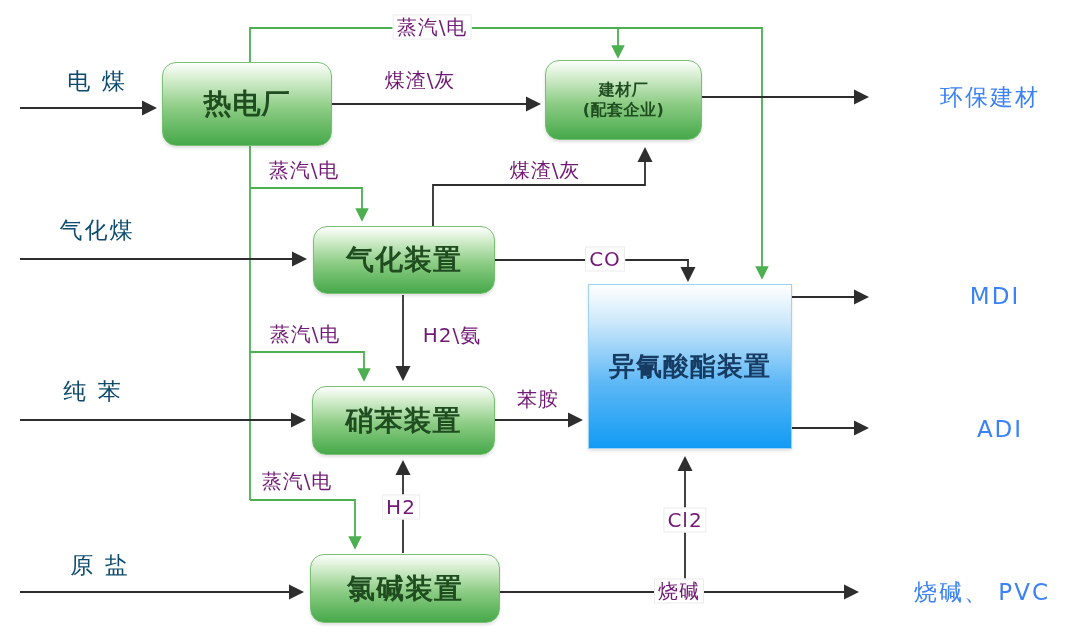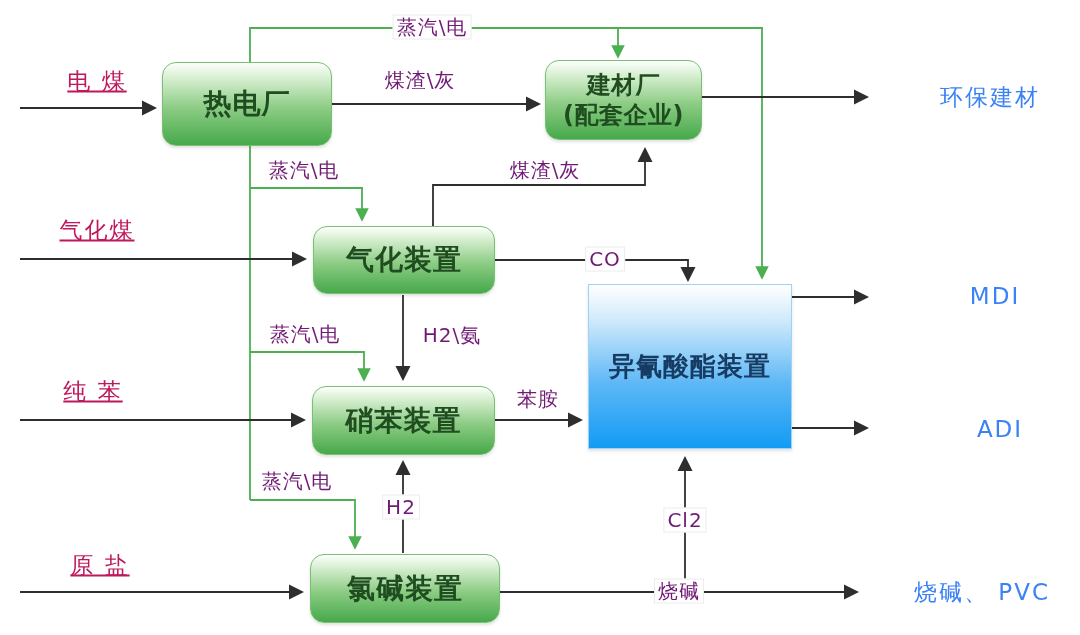--- a/index.html
+++ b/index.html
@@ -17,31 +17,31 @@
     background:linear-gradient(180deg,#fdfffd 0%,#d8efd2 18%,#8ccc84 55%,#46a94a 100%);
     border:1px solid #79bf74;color:#1f4d20;
     box-shadow:0 2px 3px rgba(0,0,0,0.12);
   }
   .node-blue{
     background:linear-gradient(180deg,#ffffff 0%,#cfe9fb 22%,#5eb8f6 60%,#129bf4 100%);
     border:1px solid #9fd2f5;color:#173c63;
     box-shadow:0 2px 3px rgba(0,0,0,0.12);
   }
   .node-main{font-size:28px;letter-spacing:1px;text-align:right;}
-  .node-sub{font-size:24px;line-height:1.25;letter-spacing:0.5px;}
+  .node-sub{font-size:16px;line-height:1.25;letter-spacing:0.5px;}
   .flow-label{
     position:absolute;transform:translate(-50%,-50%);
     font-size:20px;color:#701a75;white-space:nowrap;letter-spacing:1px;
   }
   .boxed{background:#ffffff;border:1px solid #ececec;padding:0 3px;line-height:1.15;}
   .io-label{
     position:absolute;transform:translate(-50%,-50%);
     font-size:23px;white-space:nowrap;letter-spacing:2px;
   }
-  .input-label{color:#be185d;text-decoration:underline;}
+  .input-label{color:#0c4a6e;}
   .output-label{color:#3b82f6;}
 </style>
 </head>
 <body>
 
 <div id="canvas">
 
   <svg id="wires" viewBox="0 0 1080 635" xmlns="http://www.w3.org/2000/svg">
     <defs>
       <marker id="ab" viewBox="0 0 10 10" refX="8" refY="5" markerWidth="8.5" markerHeight="8.5" orient="auto-start-reverse">

